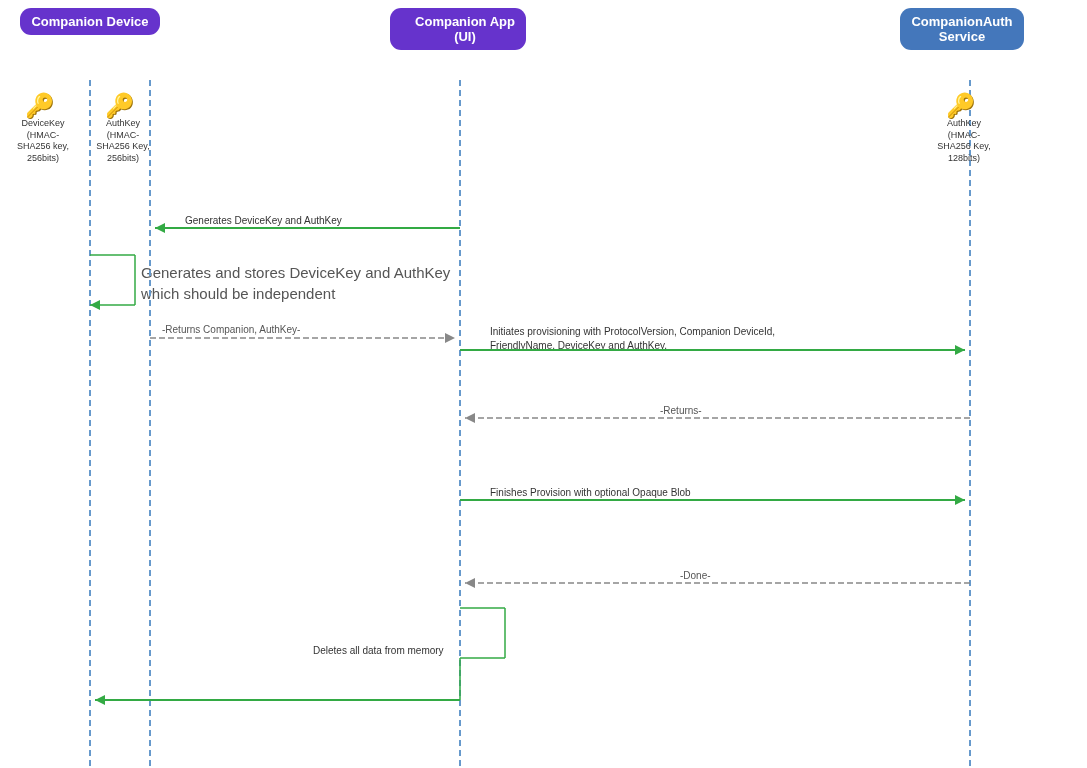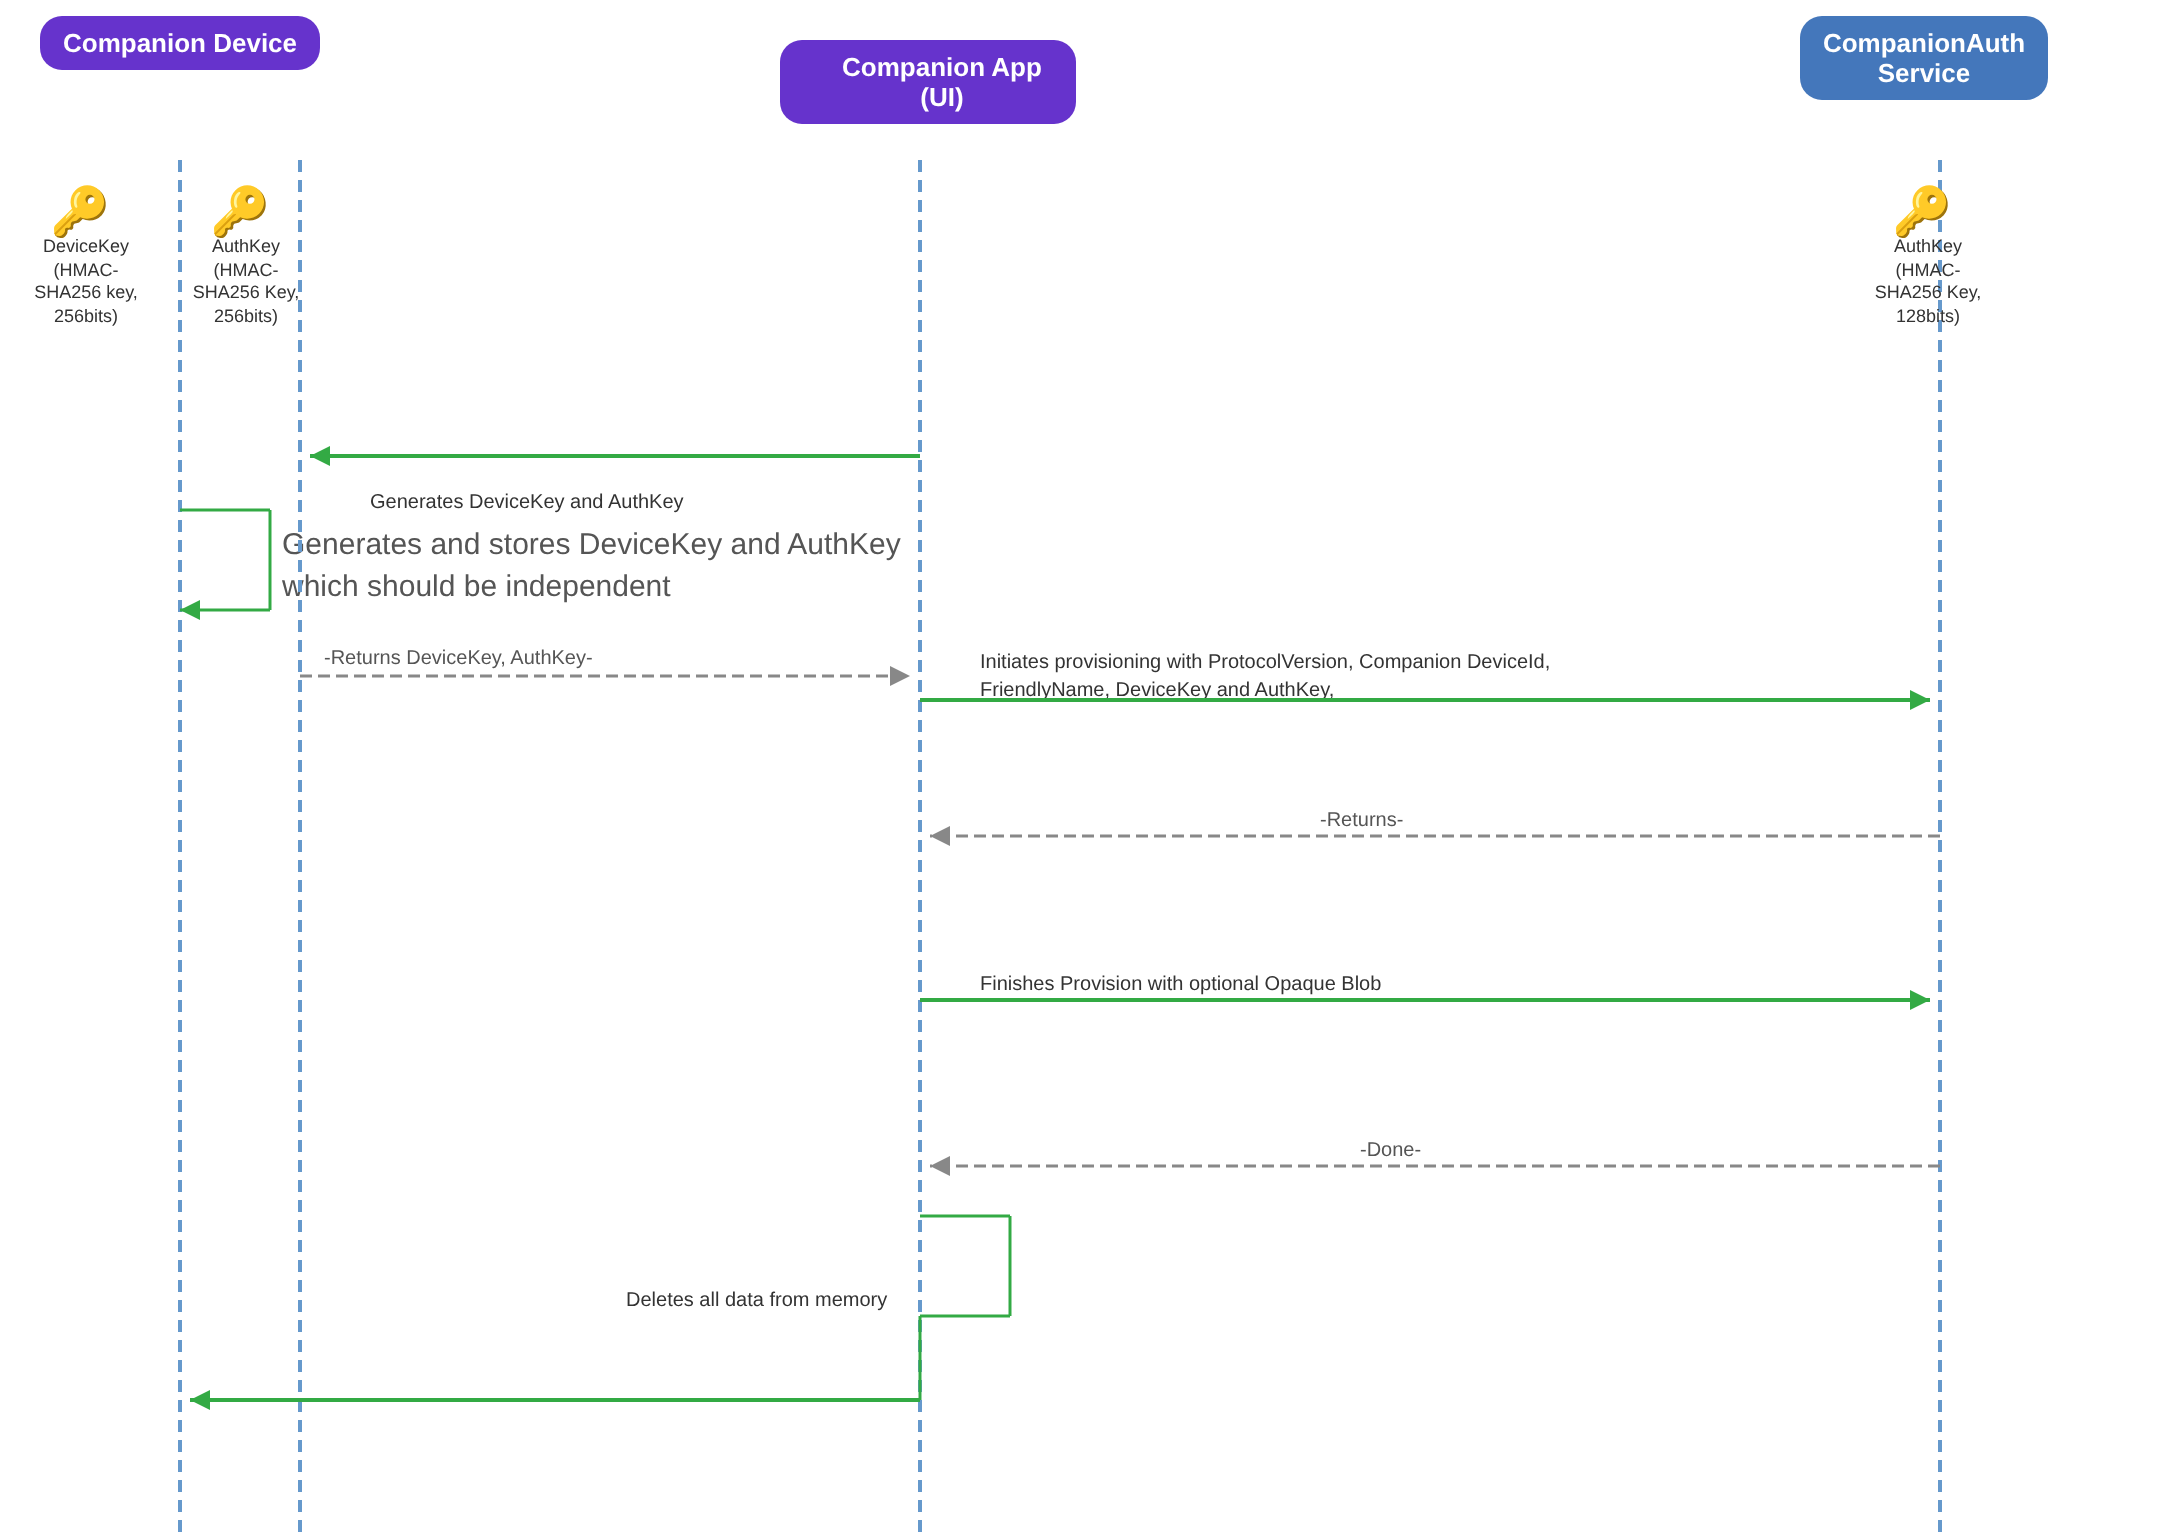--- a/index.html
+++ b/index.html
@@ -86,42 +86,42 @@
     <line x1="460" y1="700" x2="95" y2="700" stroke="#33aa44" stroke-width="2"></line>
     <polygon points="95,700 105,695 105,705" fill="#33aa44"></polygon>
 
   </svg>
 
   <div class="actor-box" style="background:#6633cc; left:20px; width:140px; top:8px;">
     <span>Companion
 Device</span>
   </div>
 
-  <div class="actor-box" style="background:#6633cc; left:390px; width:148px; top:20px;padding-left:24px;">
+  <div class="actor-box" style="background:#6633cc; left:390px; width:136px; top:8px;padding-left:24px;">
     <span>Companion App<br>(UI)</span>
   </div>
 
   <div class="actor-box" style="background:#4477bb; left:900px; width:124px; top:8px;">
     <span>CompanionAuth<br>Service</span>
   </div>
 
   <div style="position:absolute; left:25px; top:92px; font-size:24px; color:#6633cc; z-index:5;">🔑</div>
   <div style="position:absolute; left:8px; top:118px; font-size:9px; color:#333; text-align:center; width:70px; line-height:1.3; z-index:5;">DeviceKey<br>(HMAC-<br>SHA256 key,<br>256bits)</div>
 
   <div style="position:absolute; left:105px; top:92px; font-size:24px; color:#3399cc; z-index:5;">🔑</div>
   <div style="position:absolute; left:88px; top:118px; font-size:9px; color:#333; text-align:center; width:70px; line-height:1.3; z-index:5;">AuthKey<br>(HMAC-<br>SHA256 Key,<br>256bits)</div>
 
   <div style="position:absolute; left:946px; top:92px; font-size:24px; color:#3399cc; z-index:5;">🔑</div>
   <div style="position:absolute; left:929px; top:118px; font-size:9px; color:#333; text-align:center; width:70px; line-height:1.3; z-index:5;">AuthKey<br>(HMAC-<br>SHA256 Key,<br>128bits)</div>
 
-  <div style="position:absolute; left:185px; top:215px; font-size:10px; color:#333;margin-top:31px;">Generates DeviceKey and AuthKey</div>
+  <div style="position:absolute; left:185px; top:215px; font-size:10px; color:#333;">Generates DeviceKey and AuthKey</div>
 
   <div style="position:absolute; left:141px; top:262px; font-size:15px; color:#555; line-height:1.4;">Generates and stores DeviceKey and AuthKey<br>which should be independent</div>
 
-  <div style="position:absolute; left:162px; top:324px; font-size:10px; color:#555;">-Returns DeviceKey, AuthKey-</div>
+  <div style="position:absolute; left:162px; top:324px; font-size:10px; color:#555;">-Returns Companion, AuthKey-</div>
 
   <div style="position:absolute; left:490px; top:325px; font-size:10px; color:#333; line-height:1.4;">Initiates provisioning with ProtocolVersion, Companion DeviceId,<br>FriendlyName, DeviceKey and AuthKey,</div>
 
   <div style="position:absolute; left:660px; top:405px; font-size:10px; color:#555;">-Returns-</div>
 
   <div style="position:absolute; left:490px; top:487px; font-size:10px; color:#333;">Finishes Provision with optional Opaque Blob</div>
 
   <div style="position:absolute; left:680px; top:570px; font-size:10px; color:#555;">-Done-</div>
 
   <div style="position:absolute; left:313px; top:645px; font-size:10px; color:#333;">Deletes all data from memory</div>

